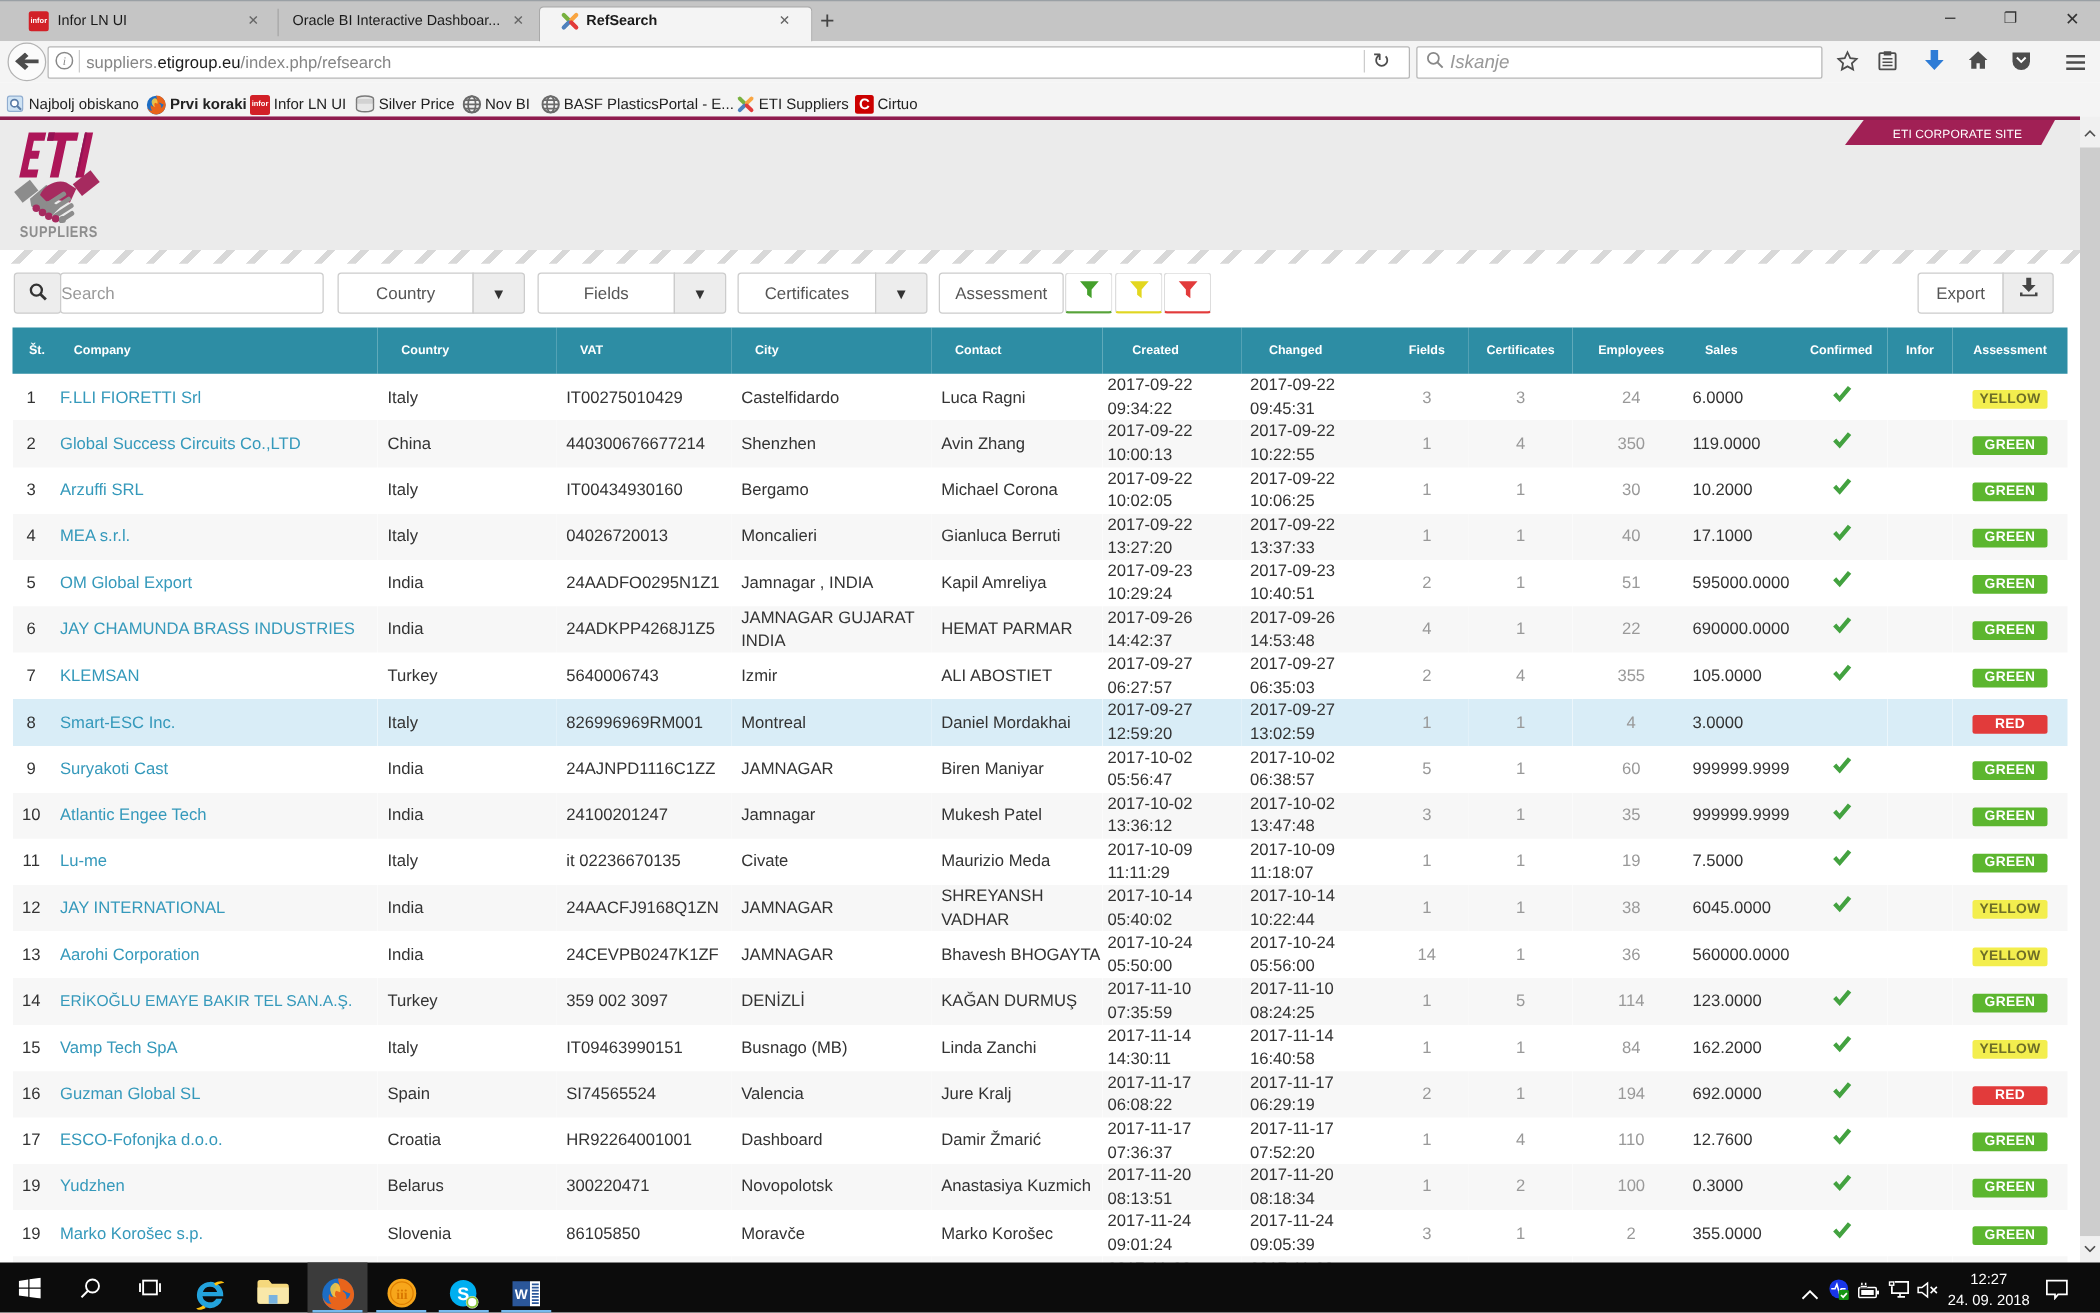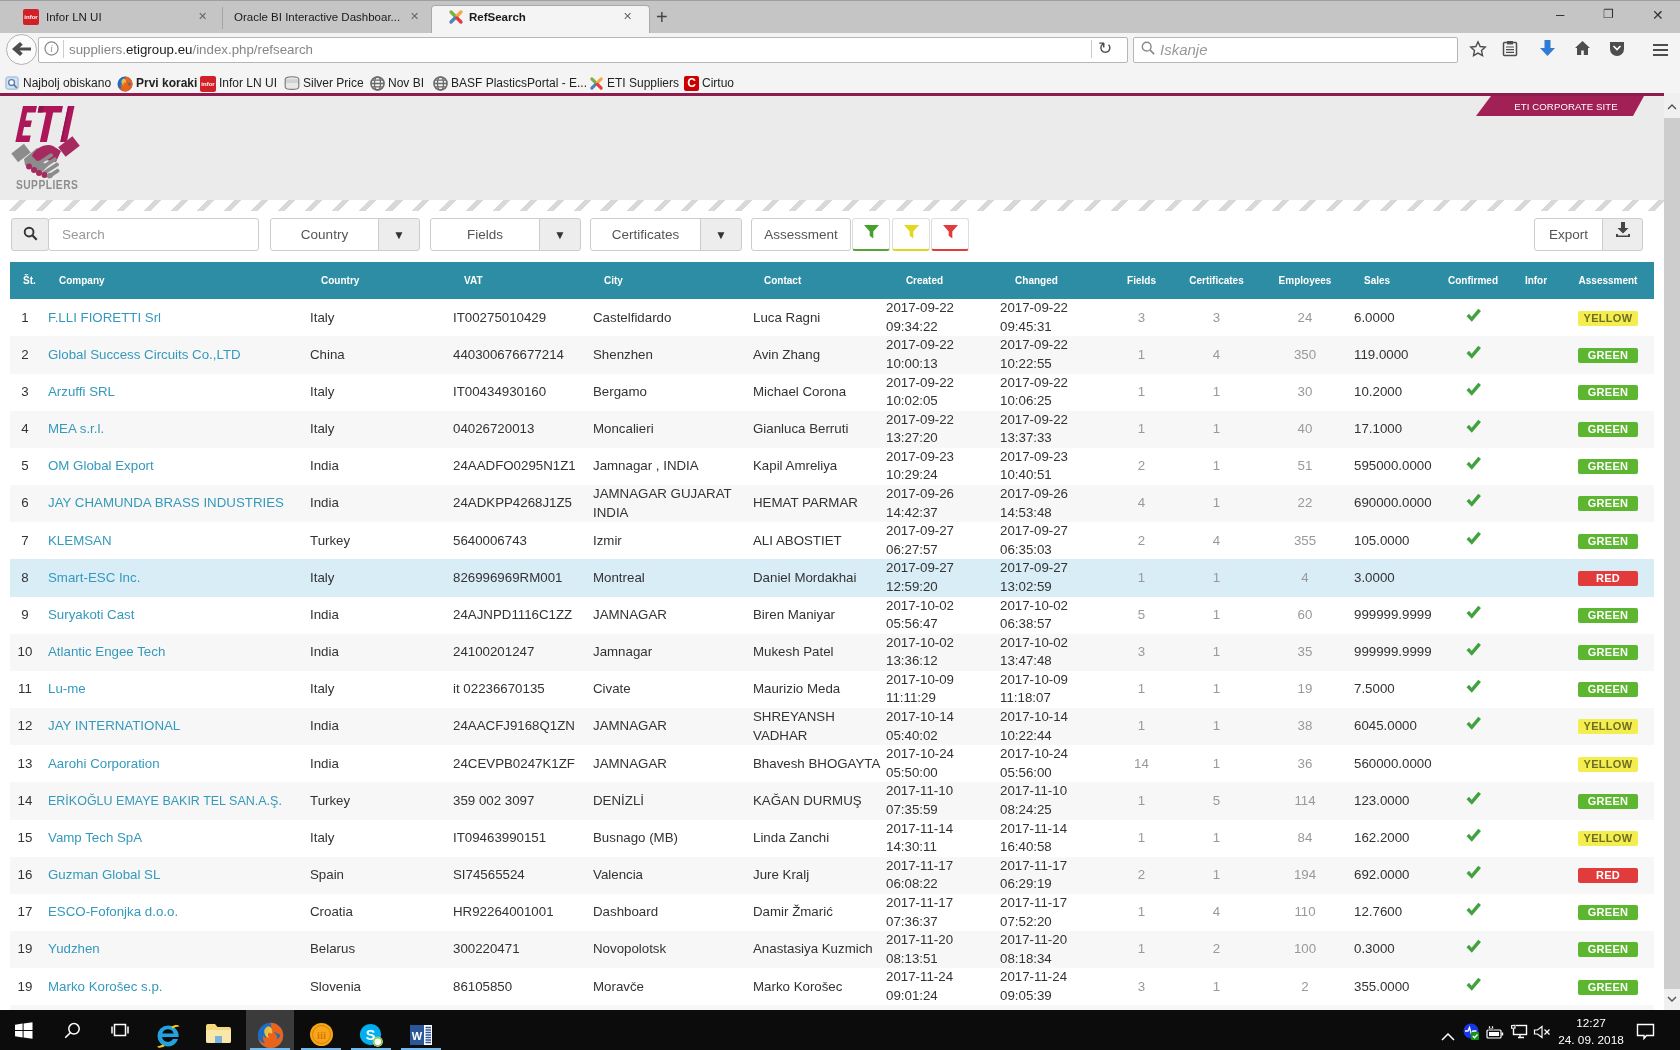--- a/index.html
+++ b/index.html
@@ -215,21 +215,21 @@
 </svg>
 <div id="ribbon"><svg width="168" height="20" viewBox="0 0 168 20">
         <path d="M15 0 H168 L157 20 H0 Z" fill="#a12055"></path>
         <text x="90" y="14" font-size="9.6" fill="#fff" text-anchor="middle" letter-spacing="0.1" font-family="Liberation Sans,sans-serif">ETI CORPORATE SITE</text>
       </svg></div>
 
 <div class="fbox fgrey" style="left:11px;top:125px;width:38px;"><svg width="15" height="15" viewBox="0 0 16 16" style="vertical-align:-2px;">
         <circle cx="6.5" cy="6.5" r="4.7" fill="none" stroke="#333" stroke-width="2"></circle>
         <path d="M10.2 10.2 L14.6 14.6" stroke="#333" stroke-width="2.4"></path>
       </svg></div>
-<div class="fbox" style="left:48px;top:125px;width:211px;text-align:left;padding-left:13px;color:#999;">Search</div>
+<div class="fbox" style="left:48px;top:125px;width:211px;text-align:left;color:#999;">Search</div>
 <div class="fbox" style="left:270px;top:125px;width:109px;border-radius:3px 0 0 3px;">Country</div>
 <div class="fbox fgrey" style="left:378px;top:125px;width:42px;border-radius:0 3px 3px 0;"><span style="font-size:12px;color:#333;">▼</span></div>
 <div class="fbox" style="left:430px;top:125px;width:110px;border-radius:3px 0 0 3px;">Fields</div>
 <div class="fbox fgrey" style="left:539px;top:125px;width:42px;border-radius:0 3px 3px 0;"><span style="font-size:12px;color:#333;">▼</span></div>
 <div class="fbox" style="left:590px;top:125px;width:111px;border-radius:3px 0 0 3px;">Certificates</div>
 <div class="fbox fgrey" style="left:700px;top:125px;width:42px;border-radius:0 3px 3px 0;"><span style="font-size:12px;color:#333;">▼</span></div>
 <div class="fbox" style="left:751px;top:125px;width:100px;">Assessment</div>
 <div class="fbox" style="left:852px;top:125px;width:38px;border-color:#ddd;border-bottom:2px solid #57a33a;"><svg width="17" height="15" viewBox="0 0 17 15">
         <path d="M1 1 h15 l-5.7 6.5 v7 l-3.6 -2.8 v-4.2 z" fill="#45a02c"></path>
       </svg></div>

